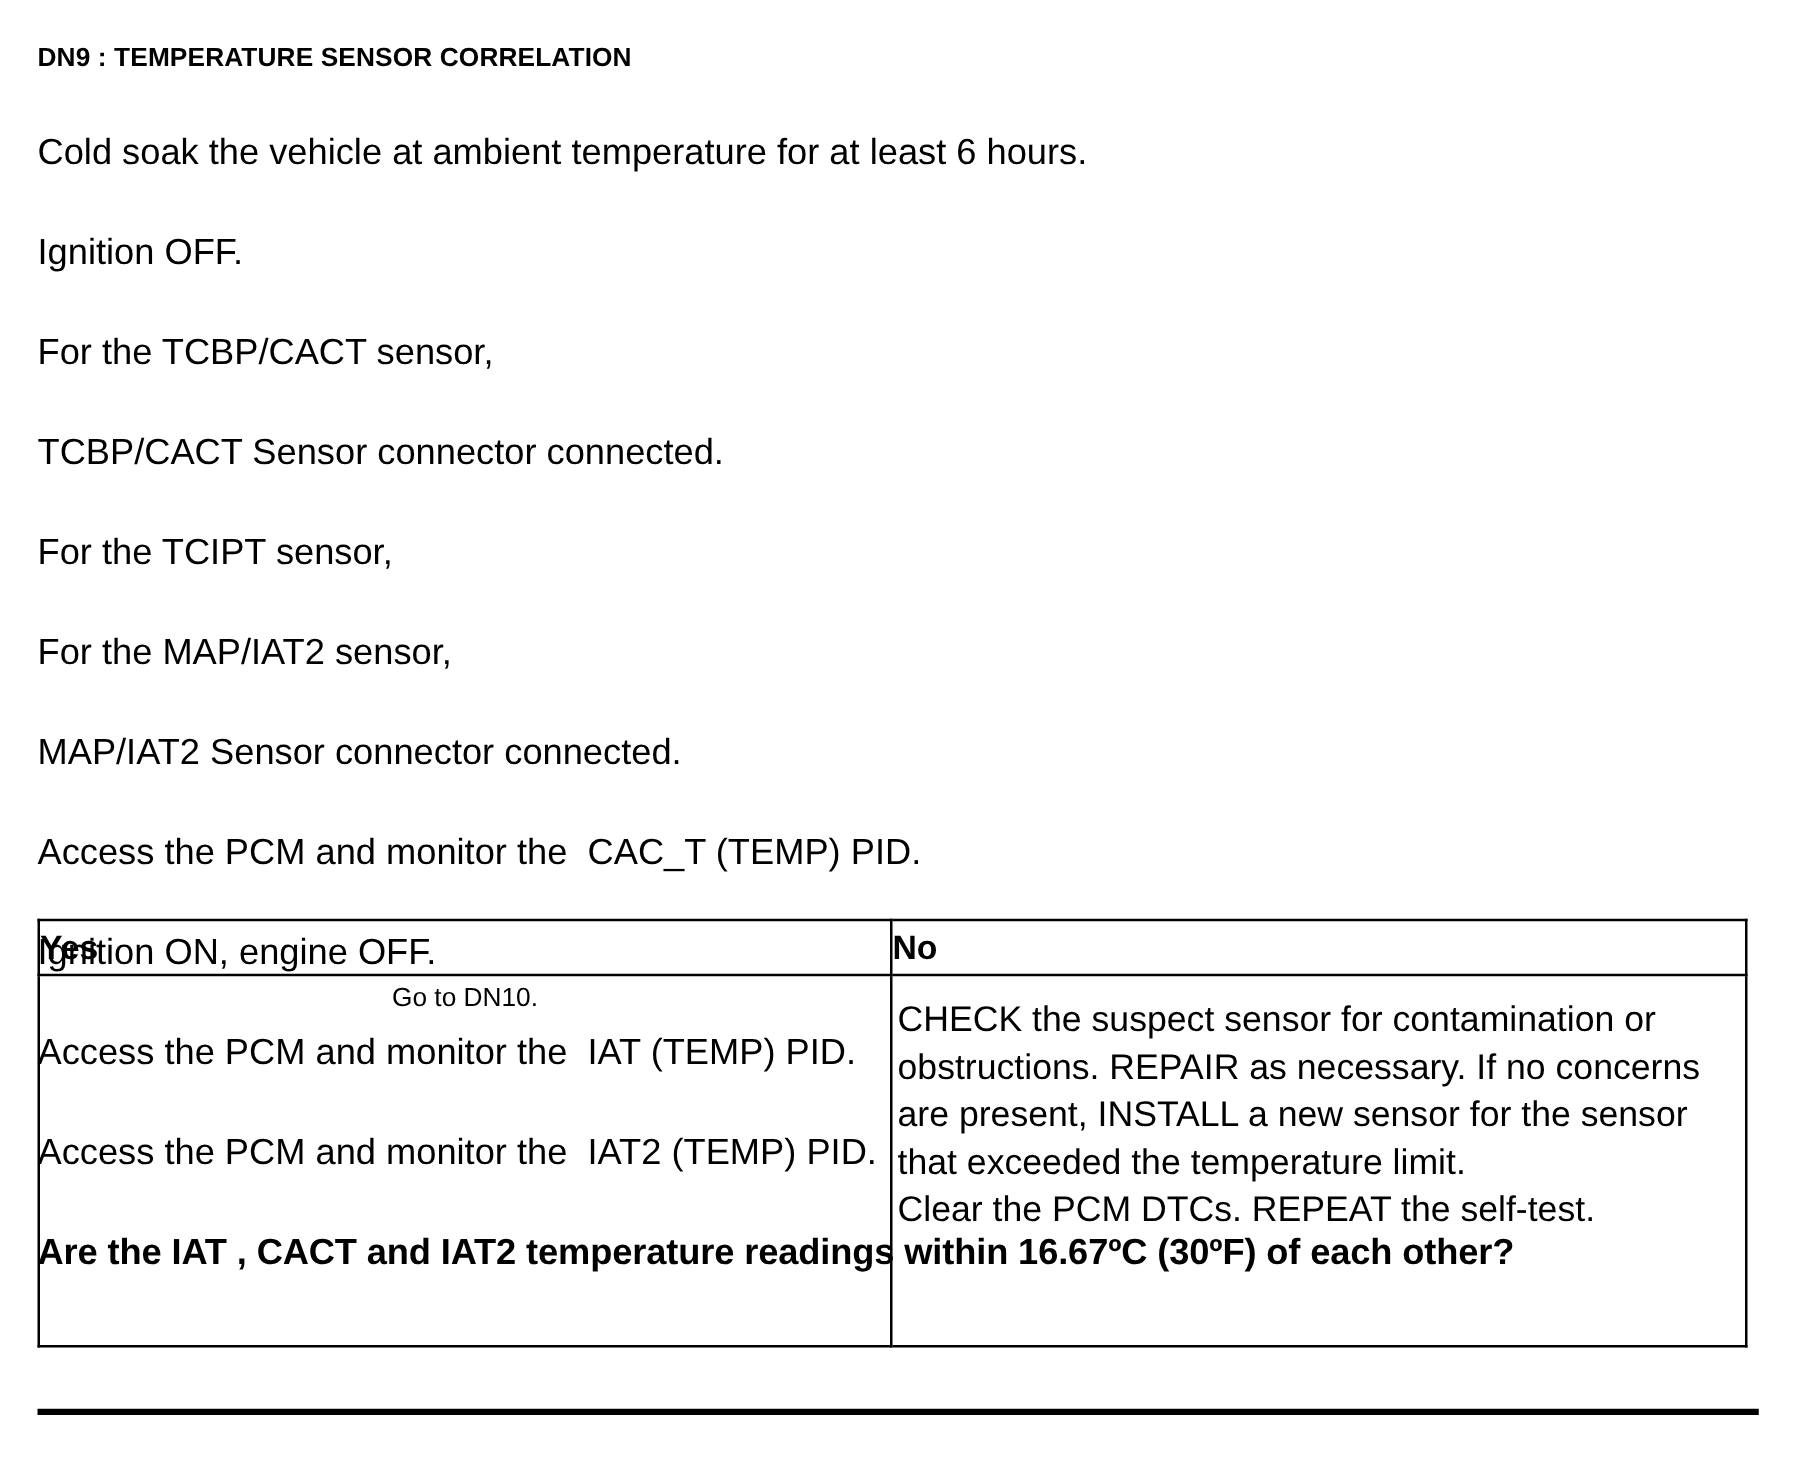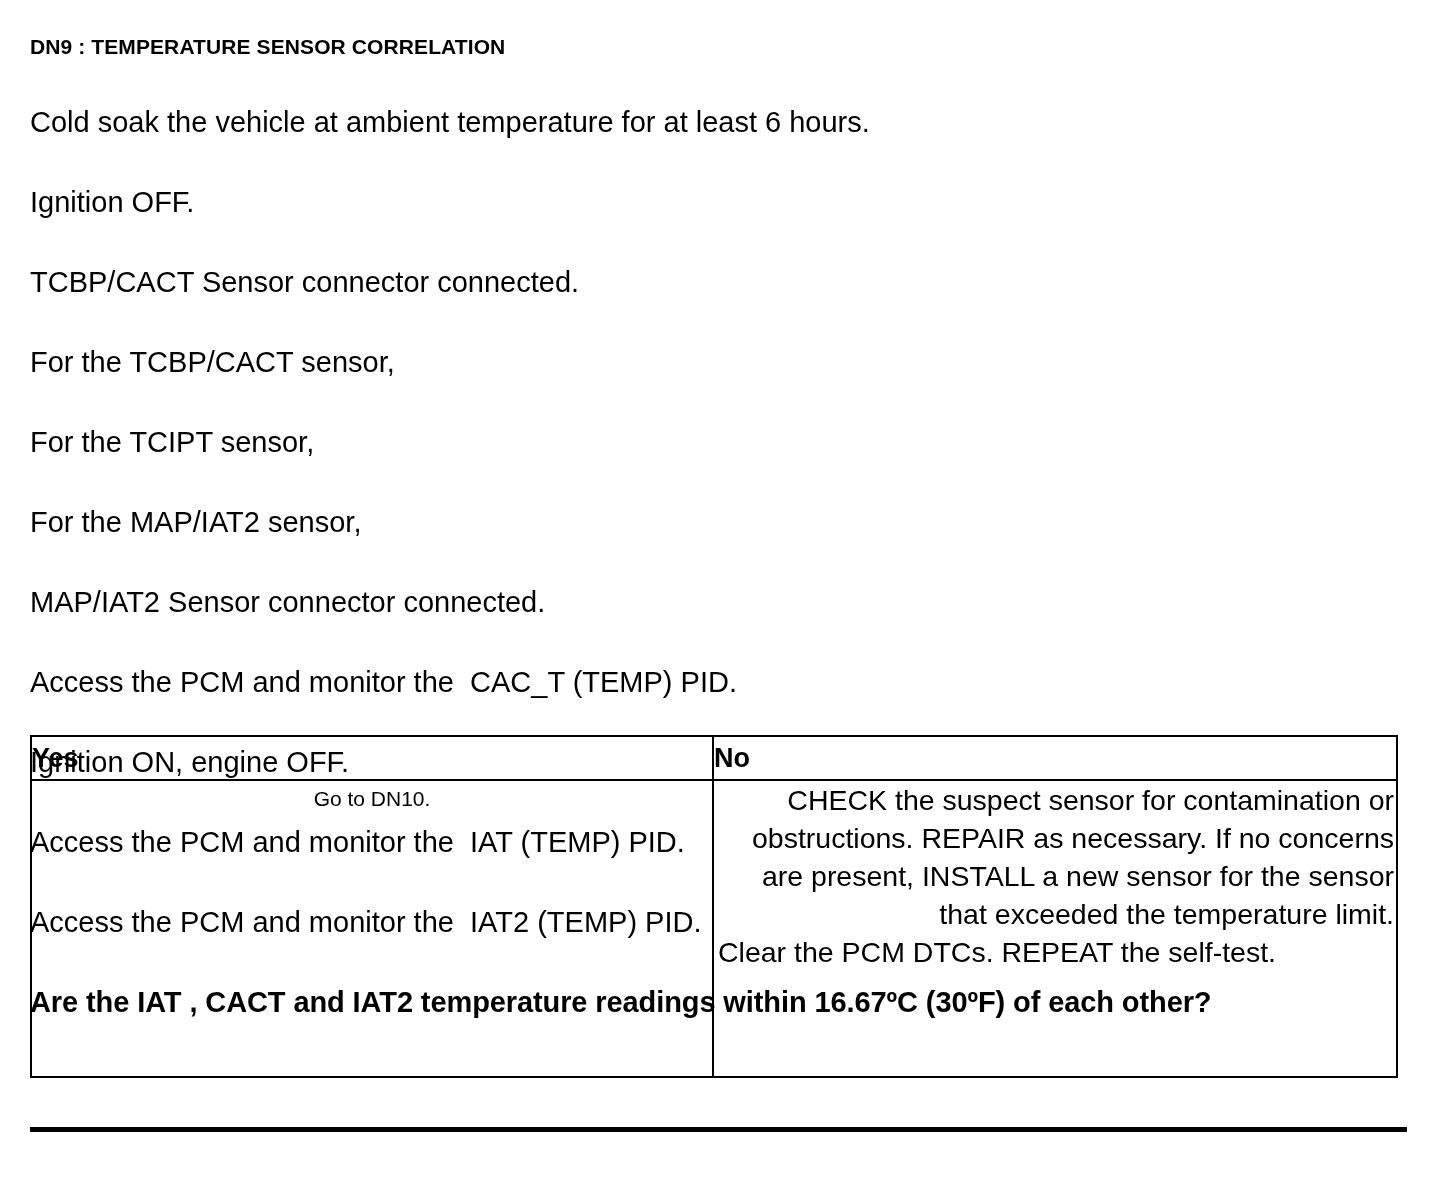--- a/index.html
+++ b/index.html
@@ -80,22 +80,23 @@
     font-size: 21px;
     line-height: 36px;
   }
   #no-cell {
     height: 295px;
     vertical-align: top;
     font-size: 28.5px;
     line-height: 38px;
   }
   #no-cell .no-para {
-    text-align: right;
+    text-align: left;
     padding: 0 2px 0 4px;
+    margin-top: 16px;
   }
   #no-cell .no-line-last {
     text-align: left;
     padding: 0 2px 0 4px;
     white-space: nowrap;
   }
 
   
   #bottom-rule {
     position: absolute;
@@ -107,22 +108,22 @@
   }
 </style>
 </head>
 <body>
 
 <div id="doc-title">DN9 : TEMPERATURE SENSOR CORRELATION</div>
 
 <div id="step-list">
   <div class="step-line">Cold soak the vehicle at ambient temperature for at least 6 hours.</div>
   <div class="step-line">Ignition OFF.</div>
+  <div class="step-line">For the TCBP/CACT sensor,</div>
   <div class="step-line">TCBP/CACT Sensor connector connected.</div>
-  <div class="step-line">For the TCBP/CACT sensor,</div>
   <div class="step-line">For the TCIPT sensor,</div>
   <div class="step-line">For the MAP/IAT2 sensor,</div>
   <div class="step-line">MAP/IAT2 Sensor connector connected.</div>
   <div class="step-line">Access the PCM and monitor the  CAC_T (TEMP) PID.</div>
   <div class="step-line">Ignition ON, engine OFF.</div>
   <div class="step-line">Access the PCM and monitor the  IAT (TEMP) PID.</div>
   <div class="step-line">Access the PCM and monitor the  IAT2 (TEMP) PID.</div>
   <div class="step-line bold-line">Are the IAT , CACT and IAT2 temperature readings within 16.67ºC (30ºF) of each other?</div>
 </div>
 

